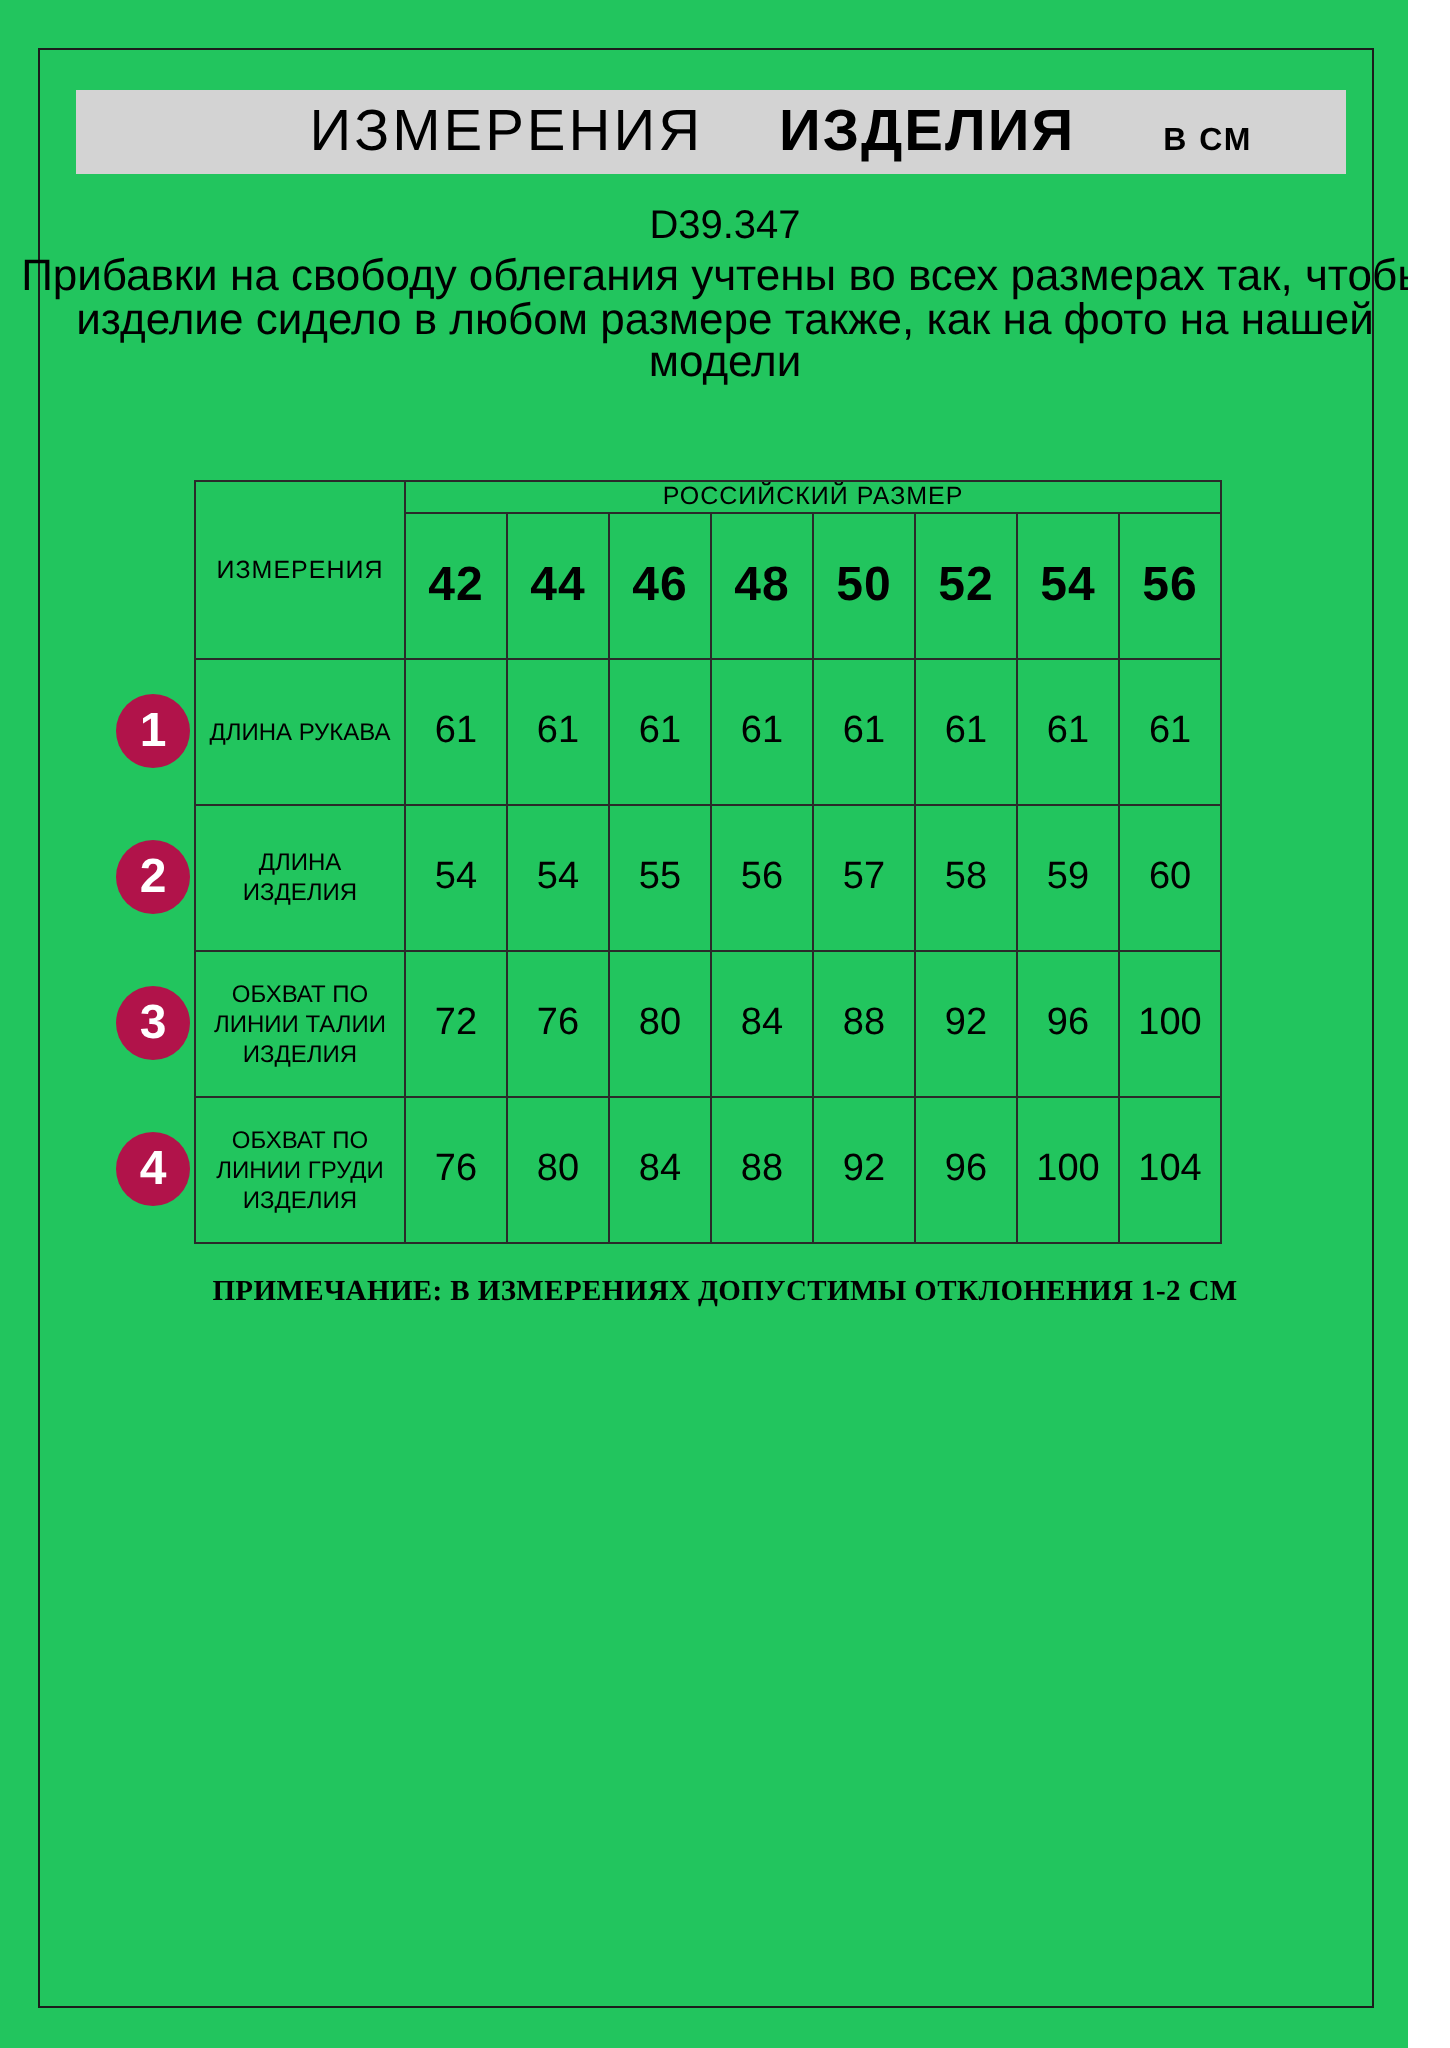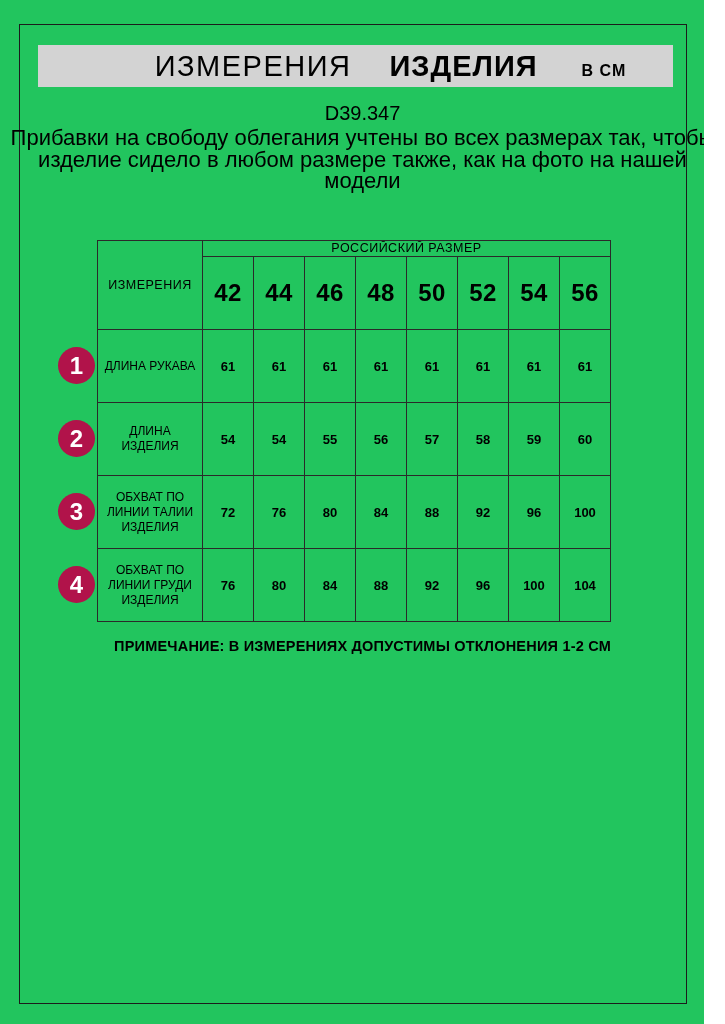--- a/index.html
+++ b/index.html
@@ -104,22 +104,21 @@
     font-size: 24px;
     font-weight: bold;
     letter-spacing: 0.5px;
   }
   tr.data-row { height: 73px; }
   td.row-label {
     font-size: 12px;
     line-height: 15px;
   }
   td.value-cell {
-    font-size: 13px;
-    font-weight: bold;
+    font-size: 19px;
   }
   .badge {
     position: absolute;
     left: 58px;
     width: 37px;
     height: 37px;
     border-radius: 50%;
     background: var(--badge, #b1134a);
     color: #fff;
     font-size: 24px;
@@ -130,20 +129,21 @@
   }
   .note {
     position: absolute;
     top: 638px;
     left: 0;
     width: 725px;
     text-align: center;
     font-size: 14.5px;
     font-weight: bold;
     letter-spacing: 0.2px;
+    font-family: Liberation Serif, serif;
   }
 </style>
 </head>
 <body>
 
 <div class="page">
   <div class="page-border"></div>
 
   <div class="title-bar">
     <span class="title-word1">ИЗМЕРЕНИЯ</span><span class="title-word2">ИЗДЕЛИЯ</span><span class="title-unit">В СМ</span>

